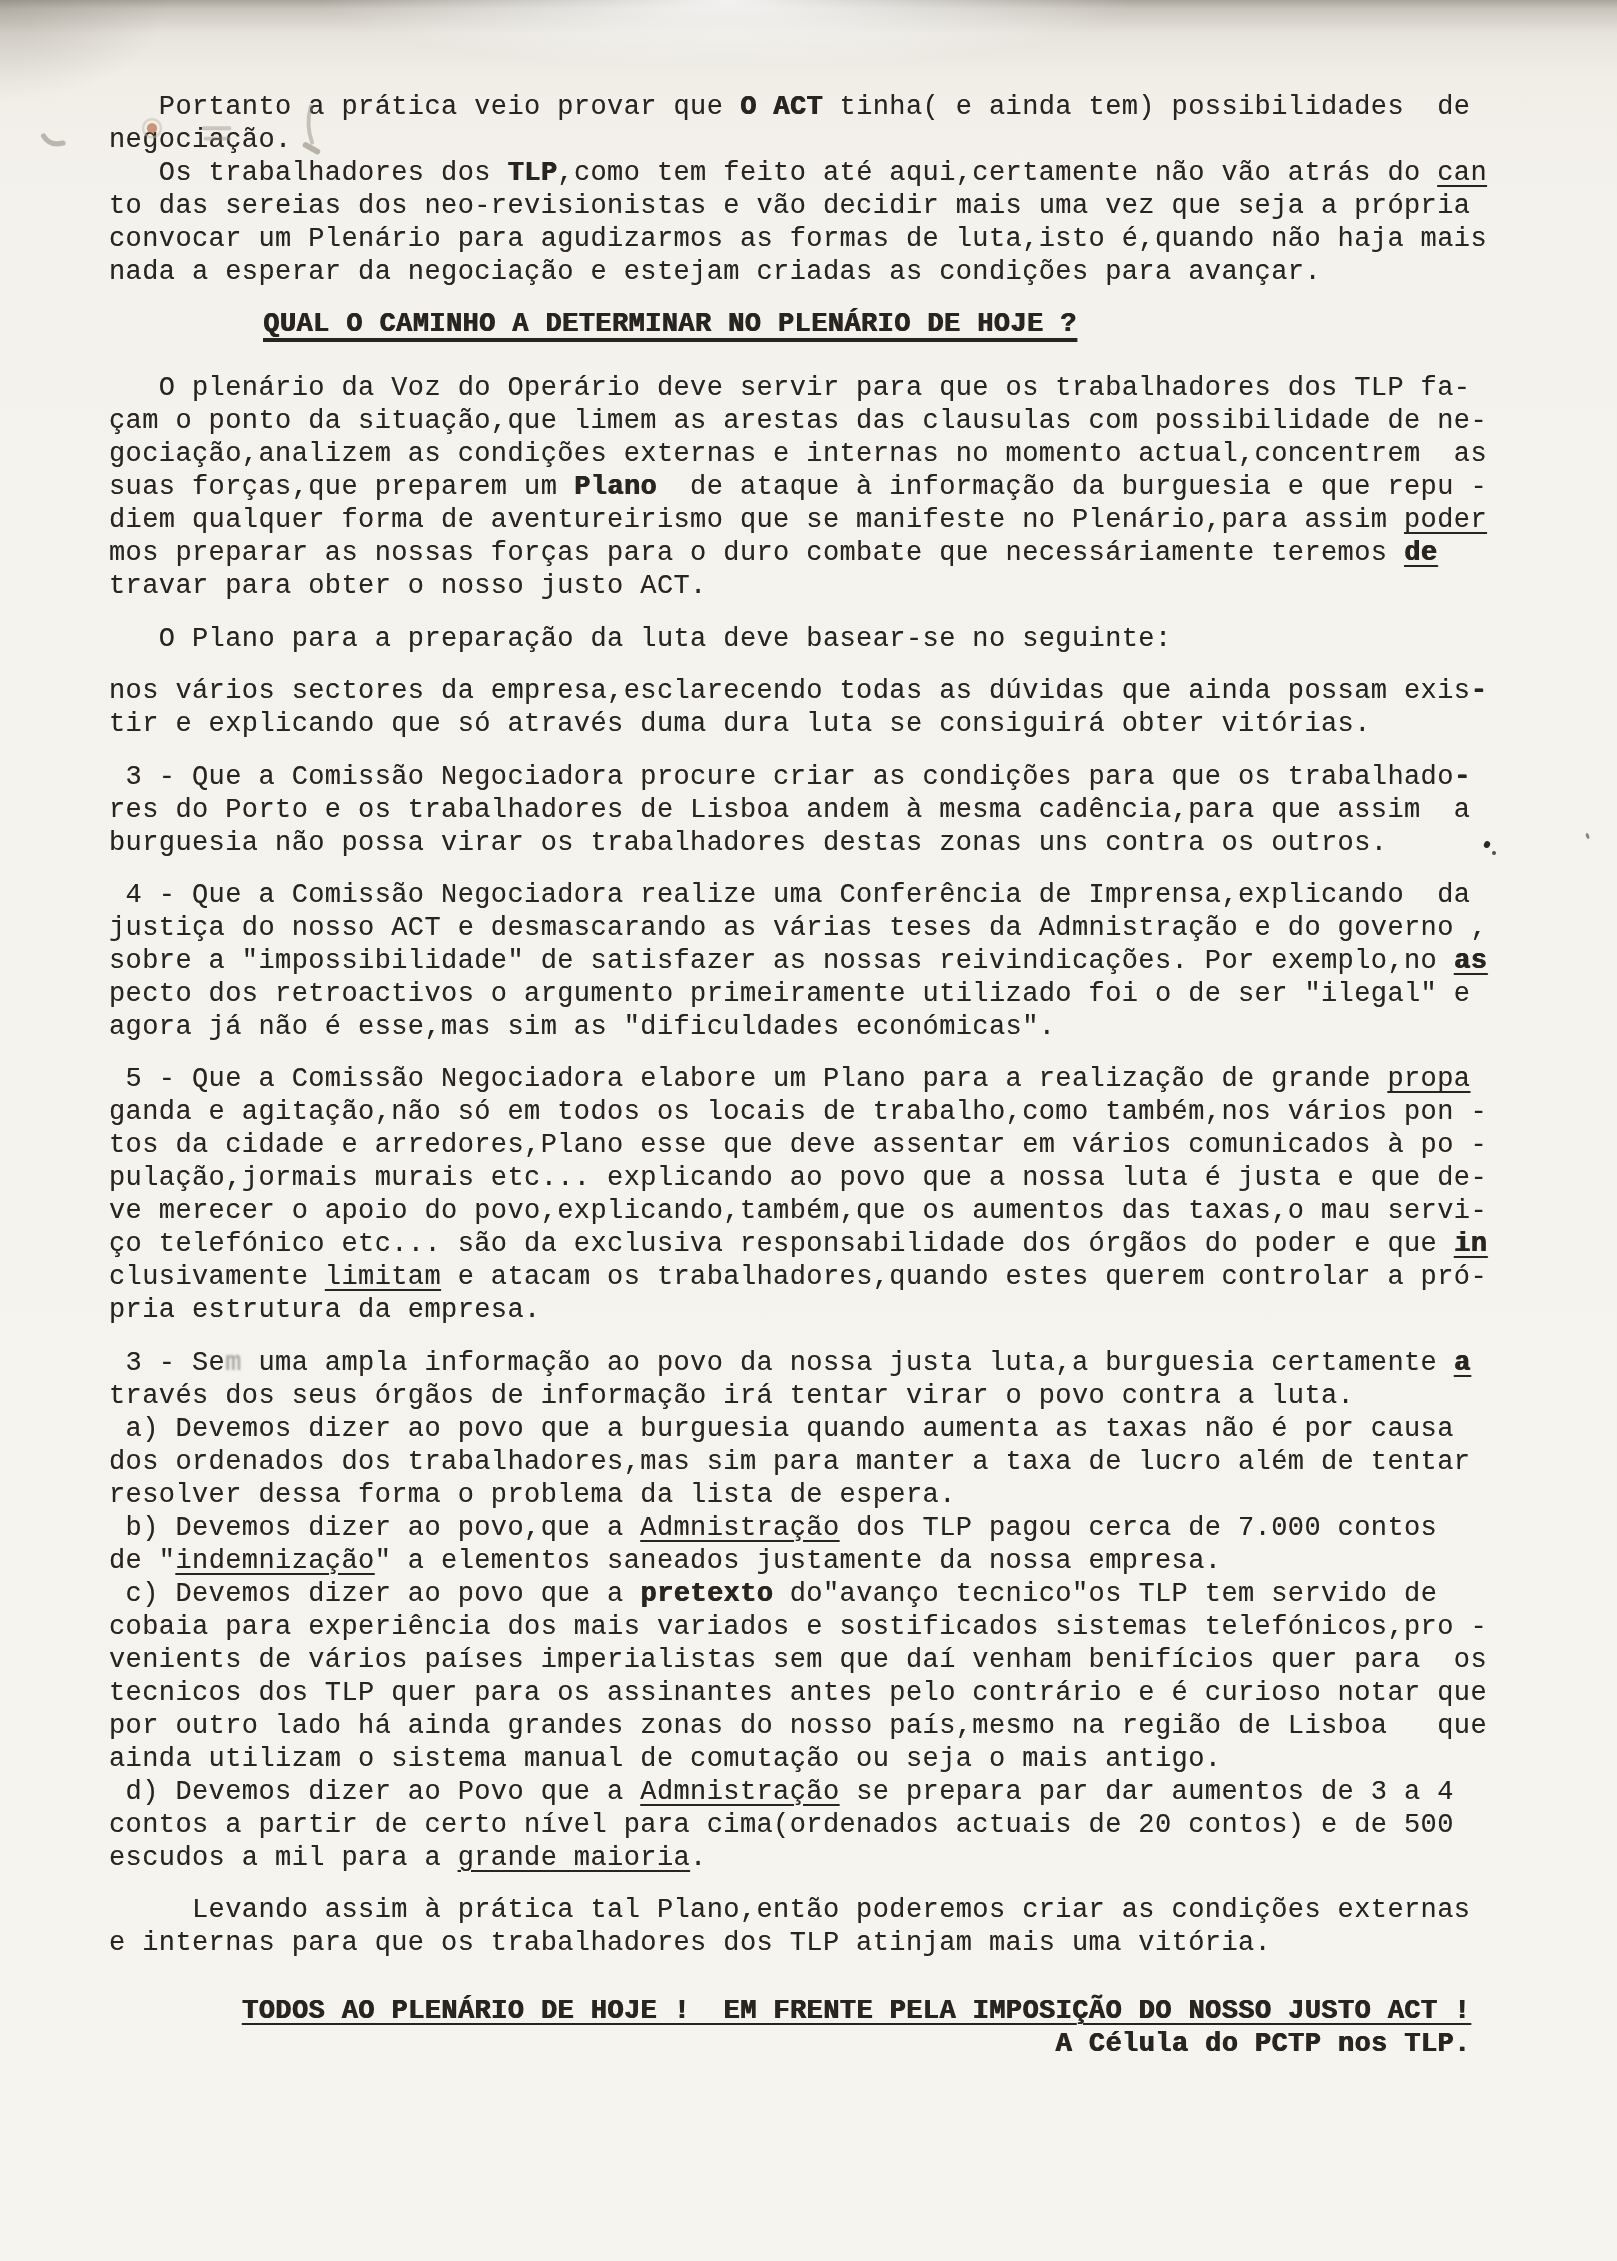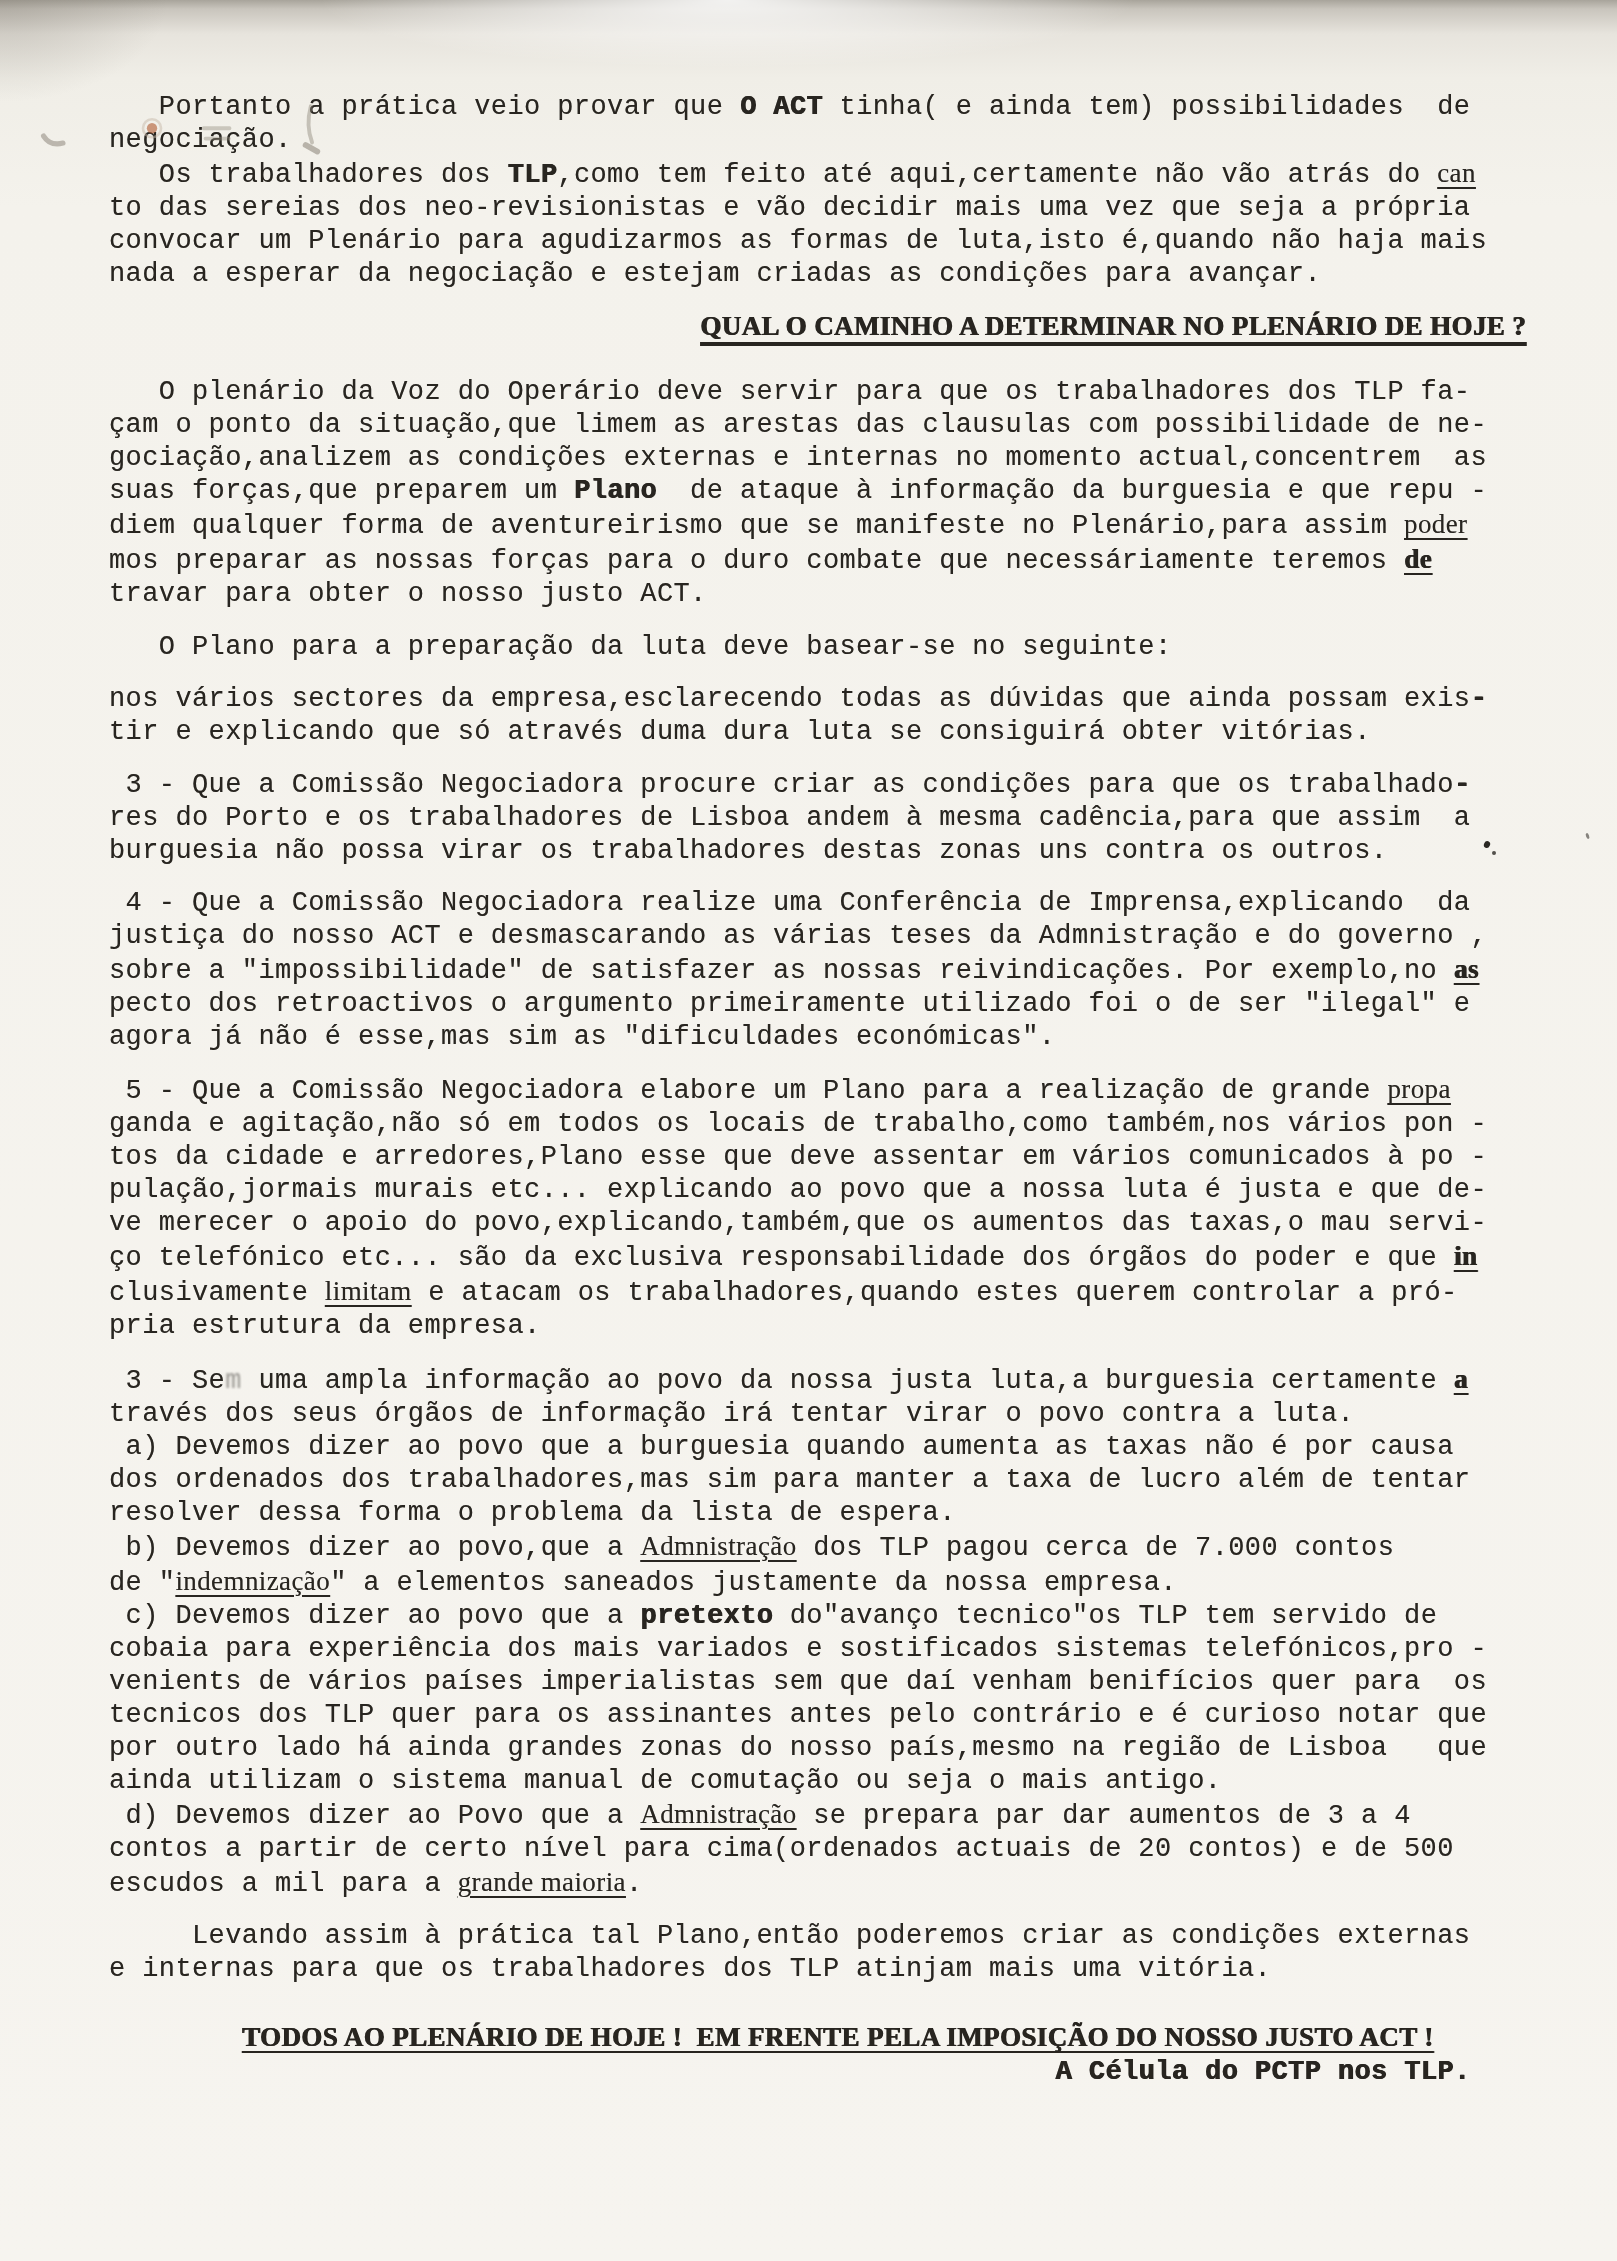--- a/index.html
+++ b/index.html
@@ -23,28 +23,27 @@
     line-height: 33px;
     letter-spacing: 0.4px;
     color: #282520;
     text-shadow: 0 0 0.6px rgba(40,37,32,.38);
   }
   .line { white-space: pre; }
   .u {
     text-decoration: underline;
     text-decoration-thickness: 2.3px;
     text-underline-offset: 5.2px;
-    font-family: Liberation Serif, serif;
   }
   .b { font-weight: bold; text-shadow: 0.8px 0 0 currentColor, 0 0 0.6px rgba(40,37,32,.38); }
   .f { opacity: .42; filter: blur(0.8px); }
   .block { margin: 0 0 19.4px 0; }
   .tight { margin: 0; }
   .heading { margin: 9px 0 31px 0; }
-  .heading .line { margin-left: 154px; text-align: right; }
+  .heading .line { margin-left: 154px; }
   .heading .u { text-decoration-thickness: 3.9px; text-underline-offset: 7.1px; }
   .closing { margin-bottom: 35px; }
   .footer2 { margin-bottom: 6.5px; }
   .marks { position: absolute; left: 34px; top: 96px; }
   .speck { position: absolute; background: #2b2823; border-radius: 50%; }
   .speck1 { left: 1484px; top: 841px; width: 5.8px;  height: 7.1px; transform: rotate(25deg); }
   .speck2 { left: 1492px; top: 851px; width: 3.9px;  height: 3.9px; opacity: .8; }
   .speck3 { left: 1586px; top: 833px; width: 3.2px;  height: 5.8px; opacity: .55; transform: rotate(-20deg); }
 </style>
 </head>

